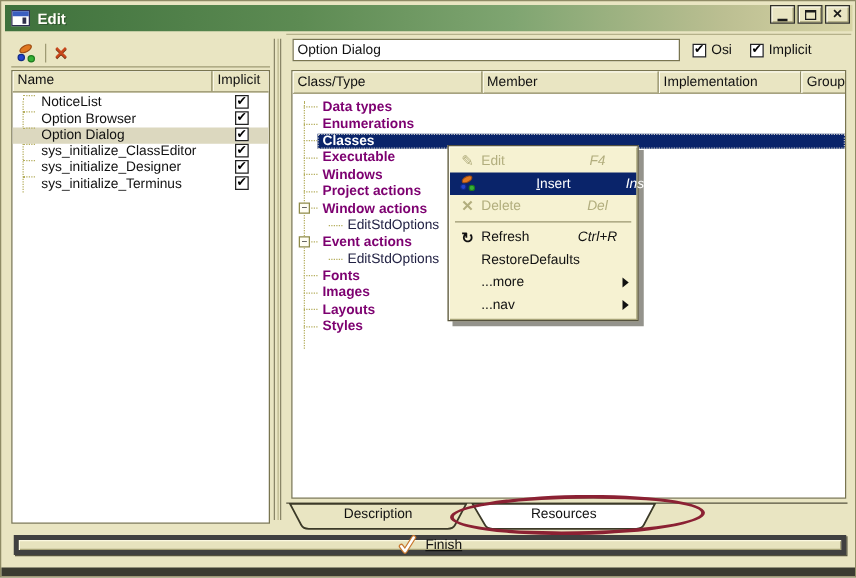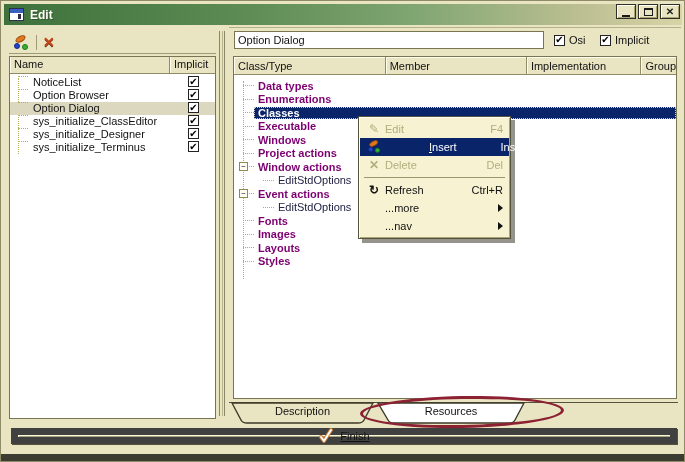--- a/index.html
+++ b/index.html
@@ -87,31 +87,31 @@
   .tabbar{position:absolute; left:228px; top:401px; width:449px; height:23px; border-top:1px solid var(--line-dark);}
   .tab{position:absolute; top:-1px; height:22px; cursor:default;}
   .tab svg{position:absolute; left:0; top:0;}
   .tab .tab-lbl{position:relative; display:block; text-align:center; padding-top:3px; z-index:2;}
   .tab.description{left:2px; width:143px;}
   .tab.resources{left:148px; width:148px;}
   .annot-ellipse{position:absolute; left:131px; top:-7px; width:204px; height:32px;
     border:3px solid var(--annot); border-radius:50%; transform:rotate(-1deg); pointer-events:none; z-index:5;}
   
   .finish-btn{position:absolute; left:10px; top:427px; width:666px; height:16px; background:#e7e3be;
-    border:7px solid #404040; box-shadow:inset 1px 1px 0 #fbf8e0, inset -1px -1px 0 var(--bevel-dark), 1px 1px 0 var(--line-dark);
+    border:4px solid #404040; box-shadow:inset 1px 1px 0 #fbf8e0, inset -1px -1px 0 var(--bevel-dark), 1px 1px 0 var(--line-dark);
     display:flex; align-items:center; justify-content:center; gap:6px; font-size:11px; cursor:default;text-decoration:underline;}
   
   .ctxmenu{position:absolute; left:357px; top:115px; width:153px; background:var(--tan-light);
     border:1px solid var(--line-dark);
     box-shadow:inset 1px 1px 0 var(--bevel-light), inset -1px -1px 0 var(--bevel-dark), 4px 4px 0 rgba(60,58,46,.55);
     padding:3px 1px; z-index:10;}
   .mi{display:flex; align-items:center; height:18px; padding:0 6px 0 3px;}
   .mi .mico{width:22px; flex:0 0 auto; text-align:center; font-size:12px; line-height:1;}
   .mi .mlabel{white-space:nowrap;}
-  .mi .mshort{margin-left:auto; width:50px; text-align:right;}
+  .mi .mshort{margin-left:auto; width:50px; text-align:center;font-style:italic;}
   .mi.disabled .mlabel,.mi.disabled .mshort,.mi.disabled .mico{color:var(--disabled);}
   .mi.highlight{background:var(--navy); color:#fff;gap:44px;}
   .mi.highlight .mlabel::first-letter{text-decoration:underline;}
   .mi .icon-insert{transform:scale(.85);}
   .mi .arrow{margin-left:auto; width:0; height:0; border-left:5px solid #111;
     border-top:4px solid transparent; border-bottom:4px solid transparent;}
   .msep{height:1px; background:#9a9670; margin:3px 4px;}
   .refresh-g{font-weight:bold; color:#111; font-size:13px;}
   .pencil-g{font-size:13px;}
   .delx-dis{font-size:13px; font-weight:900;}
@@ -304,20 +304,25 @@
       <span class="mshort">Del</span>
     </div>
     <div class="msep"></div>
     <div class="mi">
       <span class="mico refresh-g">↻</span>
       <span class="mlabel">Refresh</span>
       <span class="mshort">Ctrl+R</span>
     </div>
     <div class="mi">
       <span class="mico"></span>
+      <span class="mlabel">RestoreDefaults</span>
+      <span class="mshort"></span>
+    </div>
+    <div class="mi">
+      <span class="mico"></span>
       <span class="mlabel">...more</span>
       <span class="arrow"></span>
     </div>
     <div class="mi">
       <span class="mico"></span>
       <span class="mlabel">...nav</span>
       <span class="arrow"></span>
     </div>
   </div>
 

